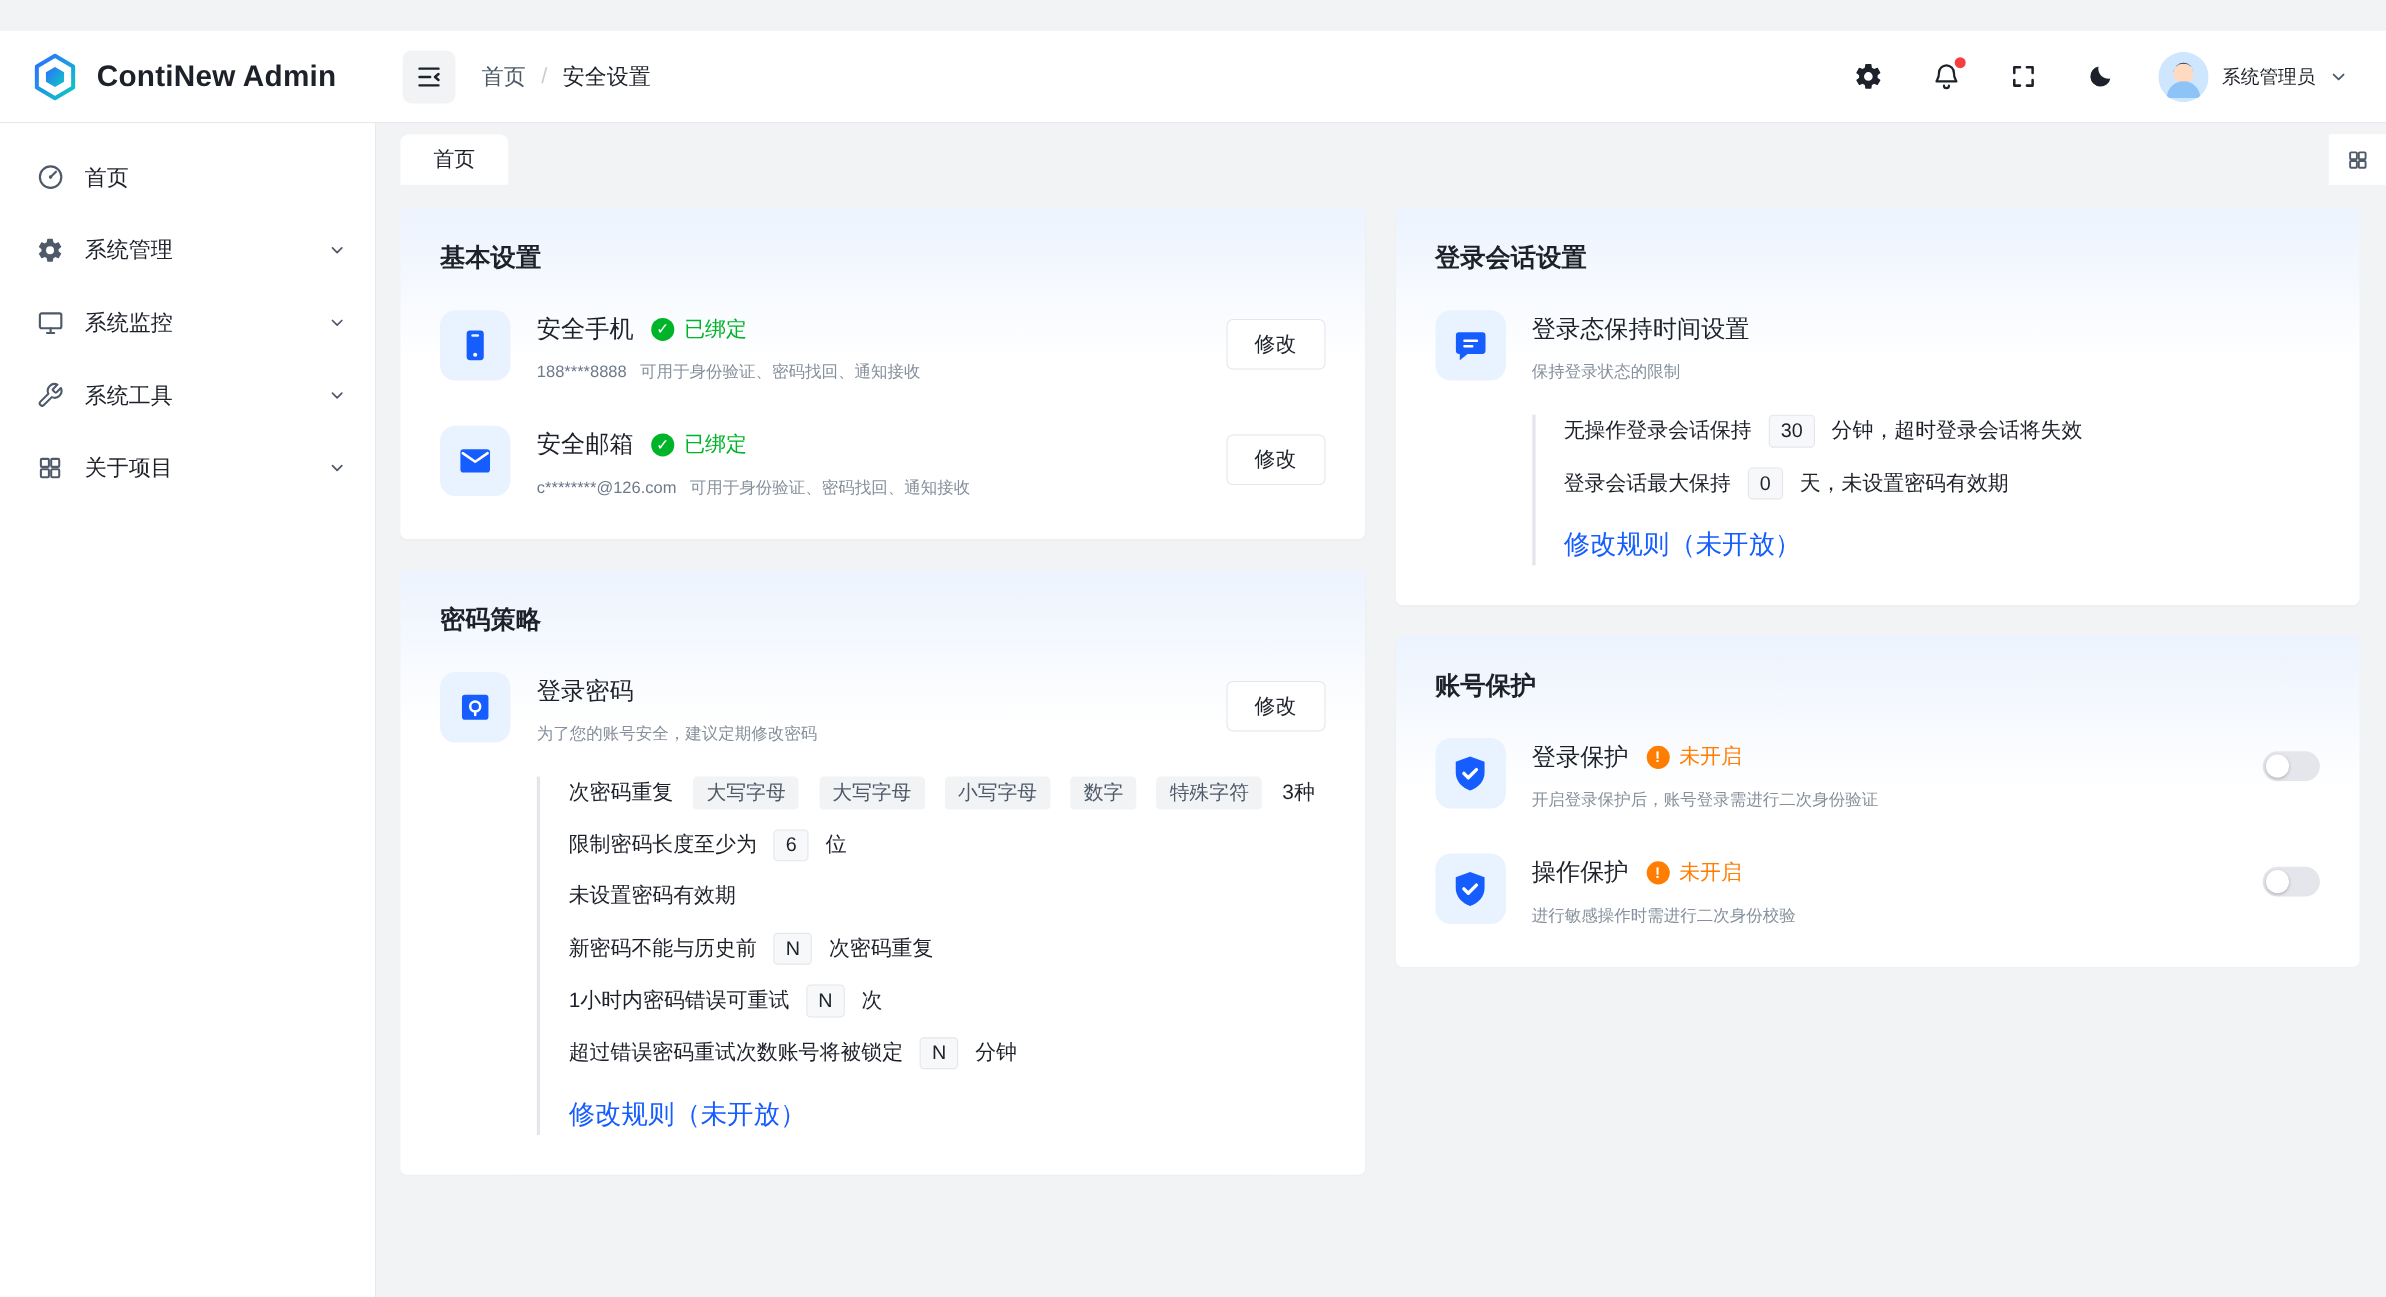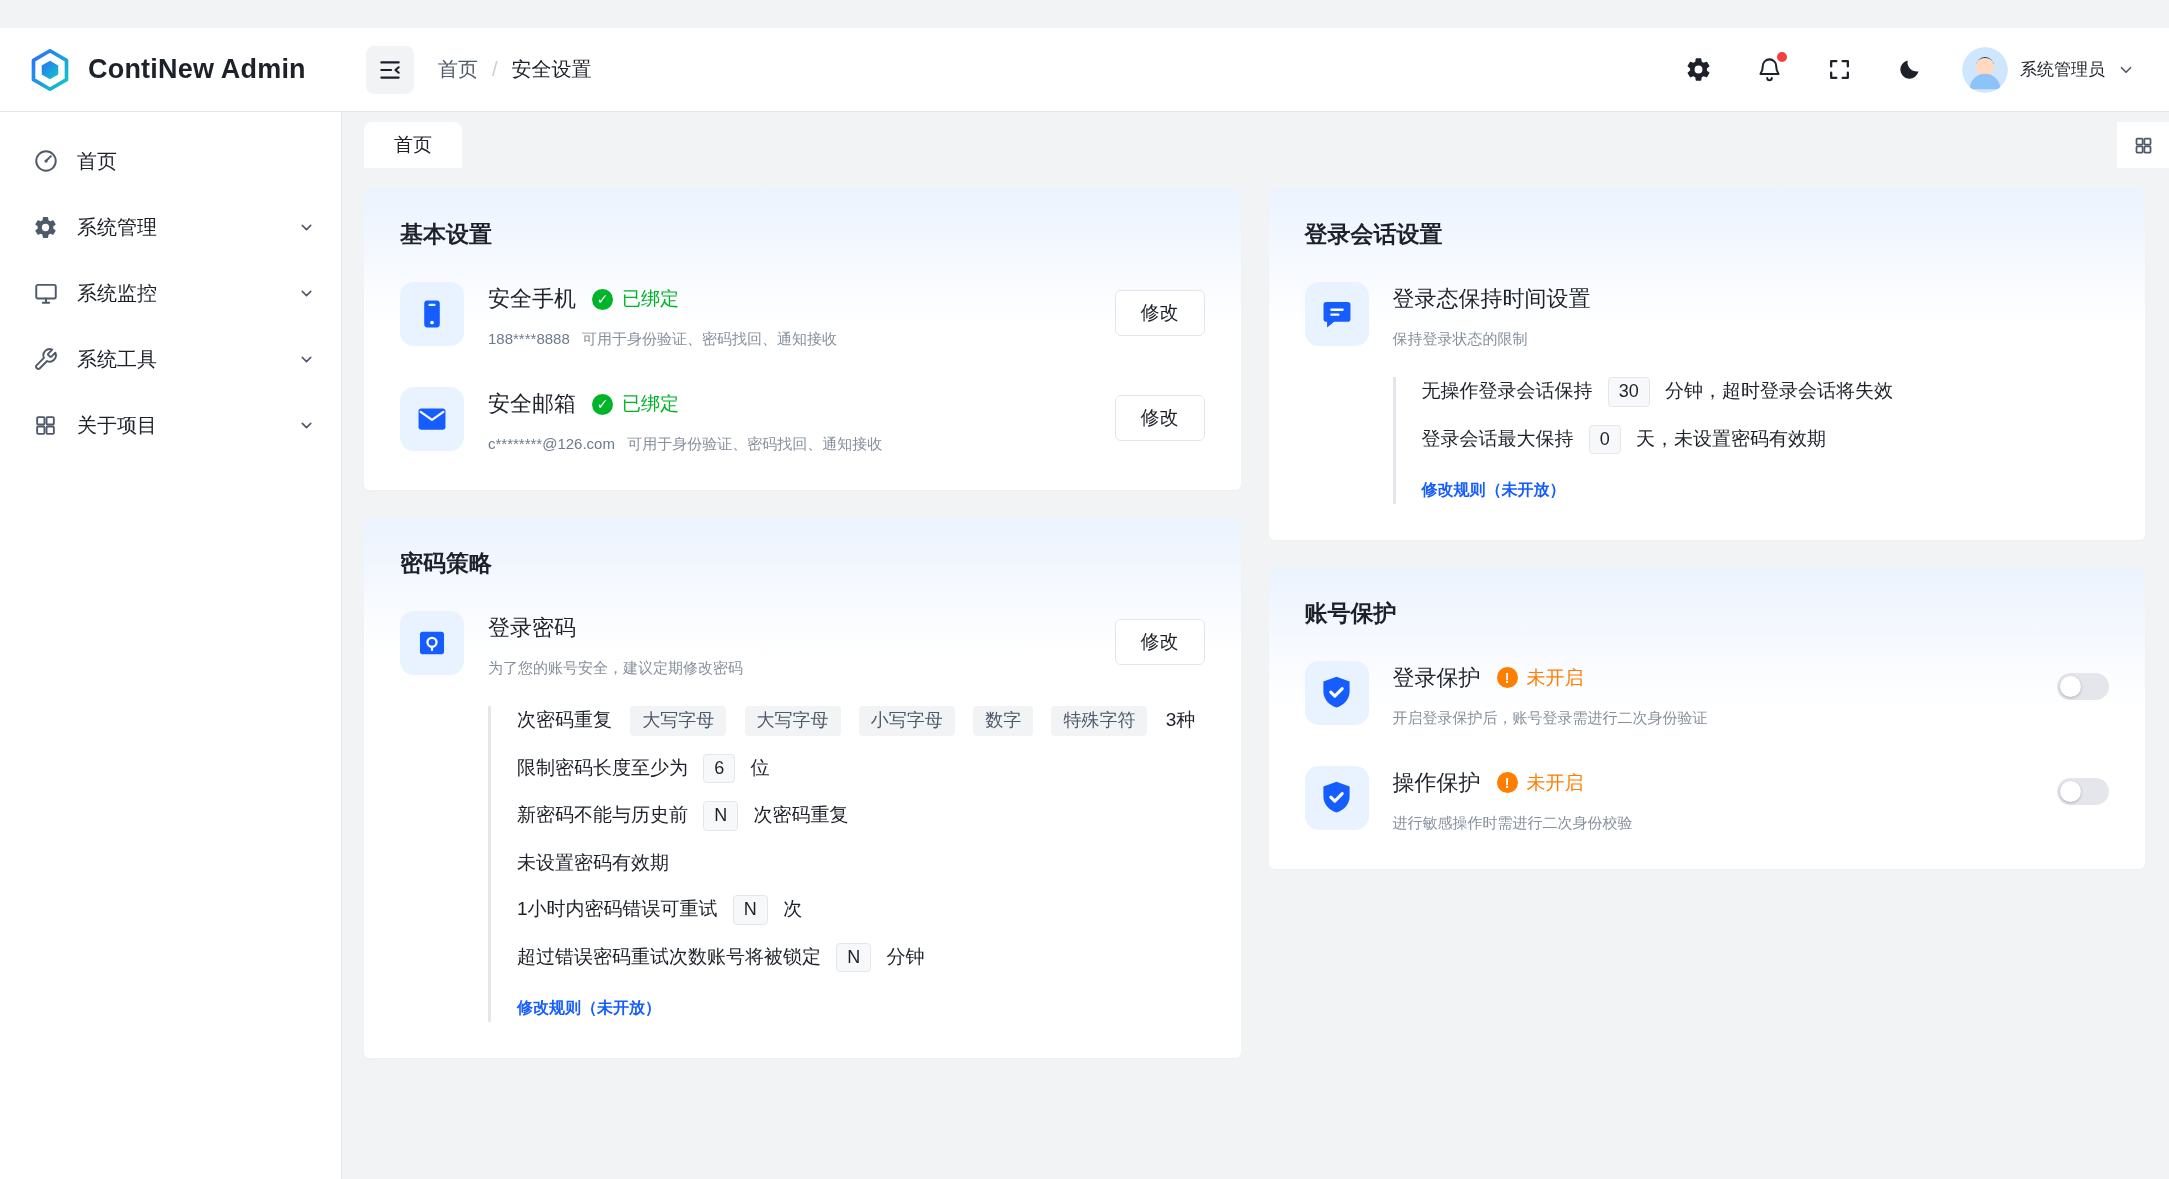--- a/index.html
+++ b/index.html
@@ -74,21 +74,21 @@
   .rules { margin:28px 0 0 88px; border-left:3px solid #e5e6eb; padding-left:26px;
     font-size:19px; line-height:1.5; }
   .rule-line { margin-bottom:18px; }
   .rule-line:last-of-type { margin-bottom:0; }
   .num-box { display:inline-block; min-width:28px; text-align:center; padding:3px 10px;
     margin:0 10px; background:#f7f8fa; border:1px solid #e5e6eb; border-radius:4px;
     font-size:18px; line-height:1.2; }
   .tag { display:inline-block; padding:4px 12px; margin-left:13px; background:#f2f3f5;
     border-radius:4px; font-size:18px; color:#4e5969; line-height:1.2; }
   .tag-suffix { margin-left:13px; }
-  .rules-link { display:inline-block; margin-top:24px; color:#165dff; font-size:16px; cursor:pointer;font-weight:bold; }
+  .rules-link { display:inline-block; margin-top:24px; color:#165dff; font-size:24px; cursor:pointer; }
 
   .switch { width:52px; height:27px; border-radius:14px; background:#e5e6eb; position:relative;
     cursor:pointer; flex:0 0 52px; align-self:flex-start; margin-top:12px; }
   .switch .knob { position:absolute; left:3px; top:3px; width:21px; height:21px; border-radius:50%;
     background:#fff; box-shadow:0 1px 3px rgba(0,0,0,.25); }
 </style>
 </head>
 <body>
 
 <div class="app">
@@ -348,26 +348,26 @@
                 <span class="tag">小写字母</span>
                 <span class="tag">数字</span>
                 <span class="tag">特殊字符</span>
                 <span class="tag-suffix">3种</span>
               </div>
               <div class="rule-line">
                 <span>限制密码长度至少为</span>
                 <span class="num-box">6</span>
                 <span>位</span>
               </div>
+              <div class="rule-line">未设置密码有效期</div>
               <div class="rule-line">
                 <span>新密码不能与历史前</span>
                 <span class="num-box">N</span>
                 <span>次密码重复</span>
               </div>
-              <div class="rule-line">未设置密码有效期</div>
               <div class="rule-line">
                 <span>1小时内密码错误可重试</span>
                 <span class="num-box">N</span>
                 <span>次</span>
               </div>
               <div class="rule-line">
                 <span>超过错误密码重试次数账号将被锁定</span>
                 <span class="num-box">N</span>
                 <span>分钟</span>
               </div>

